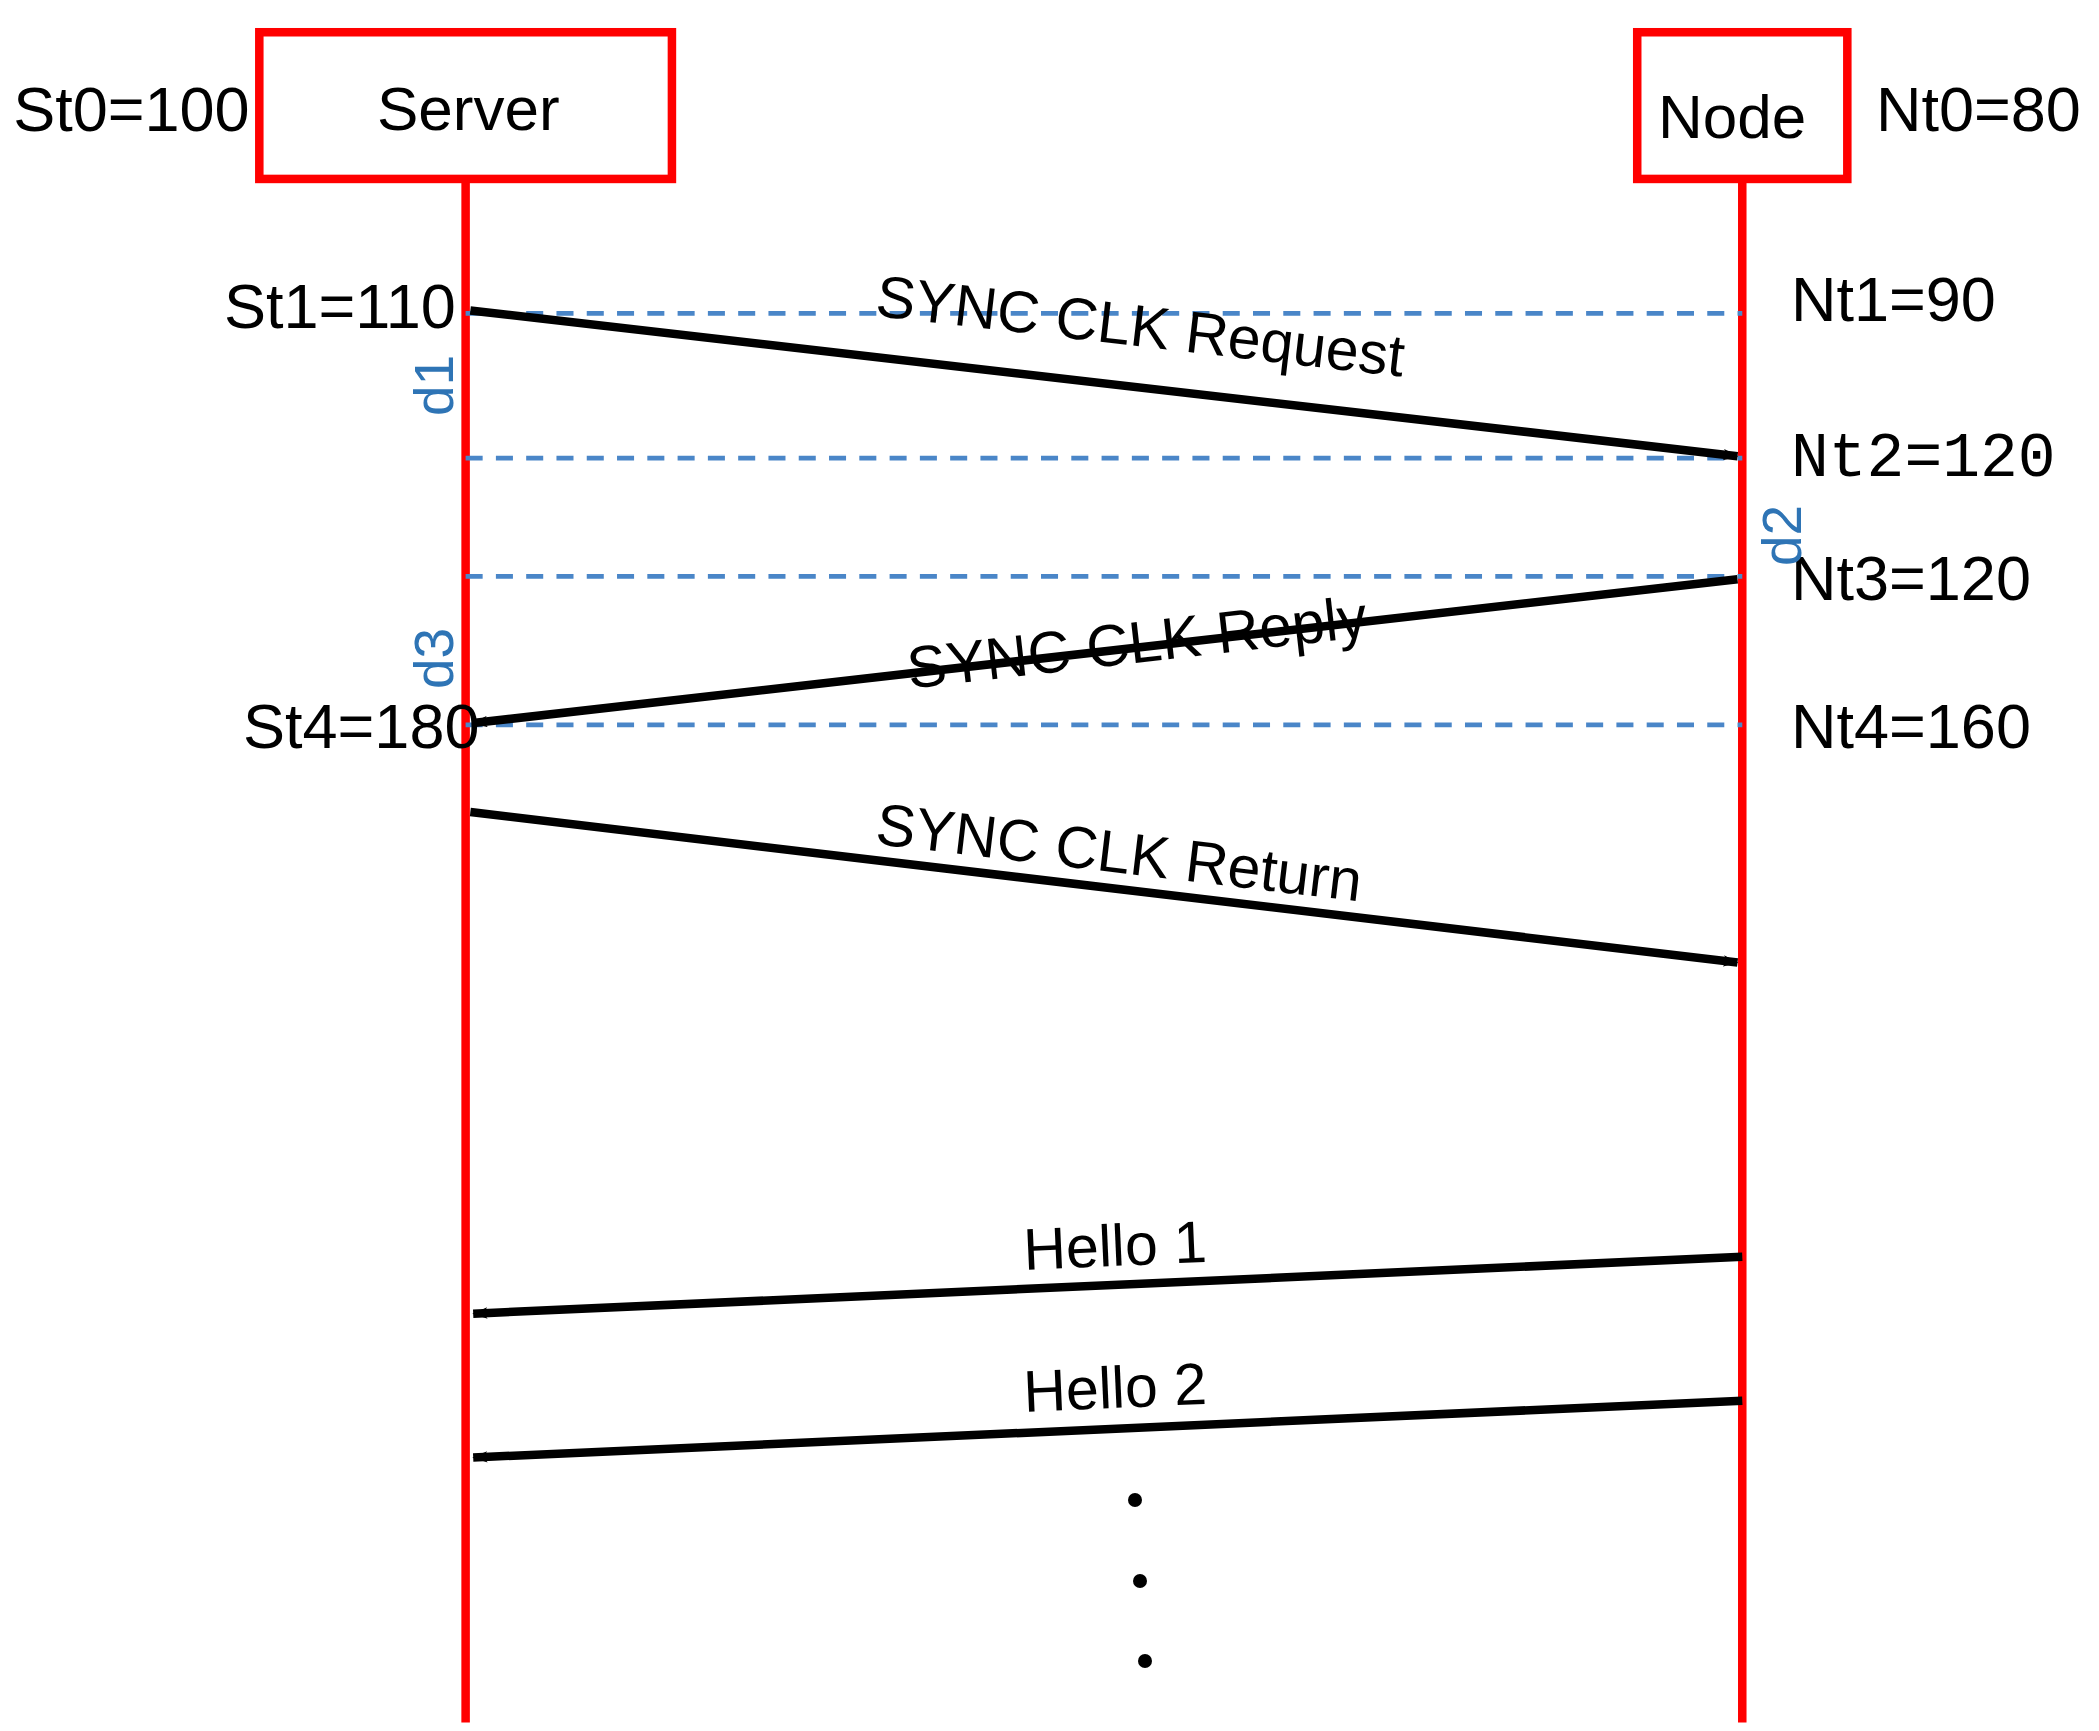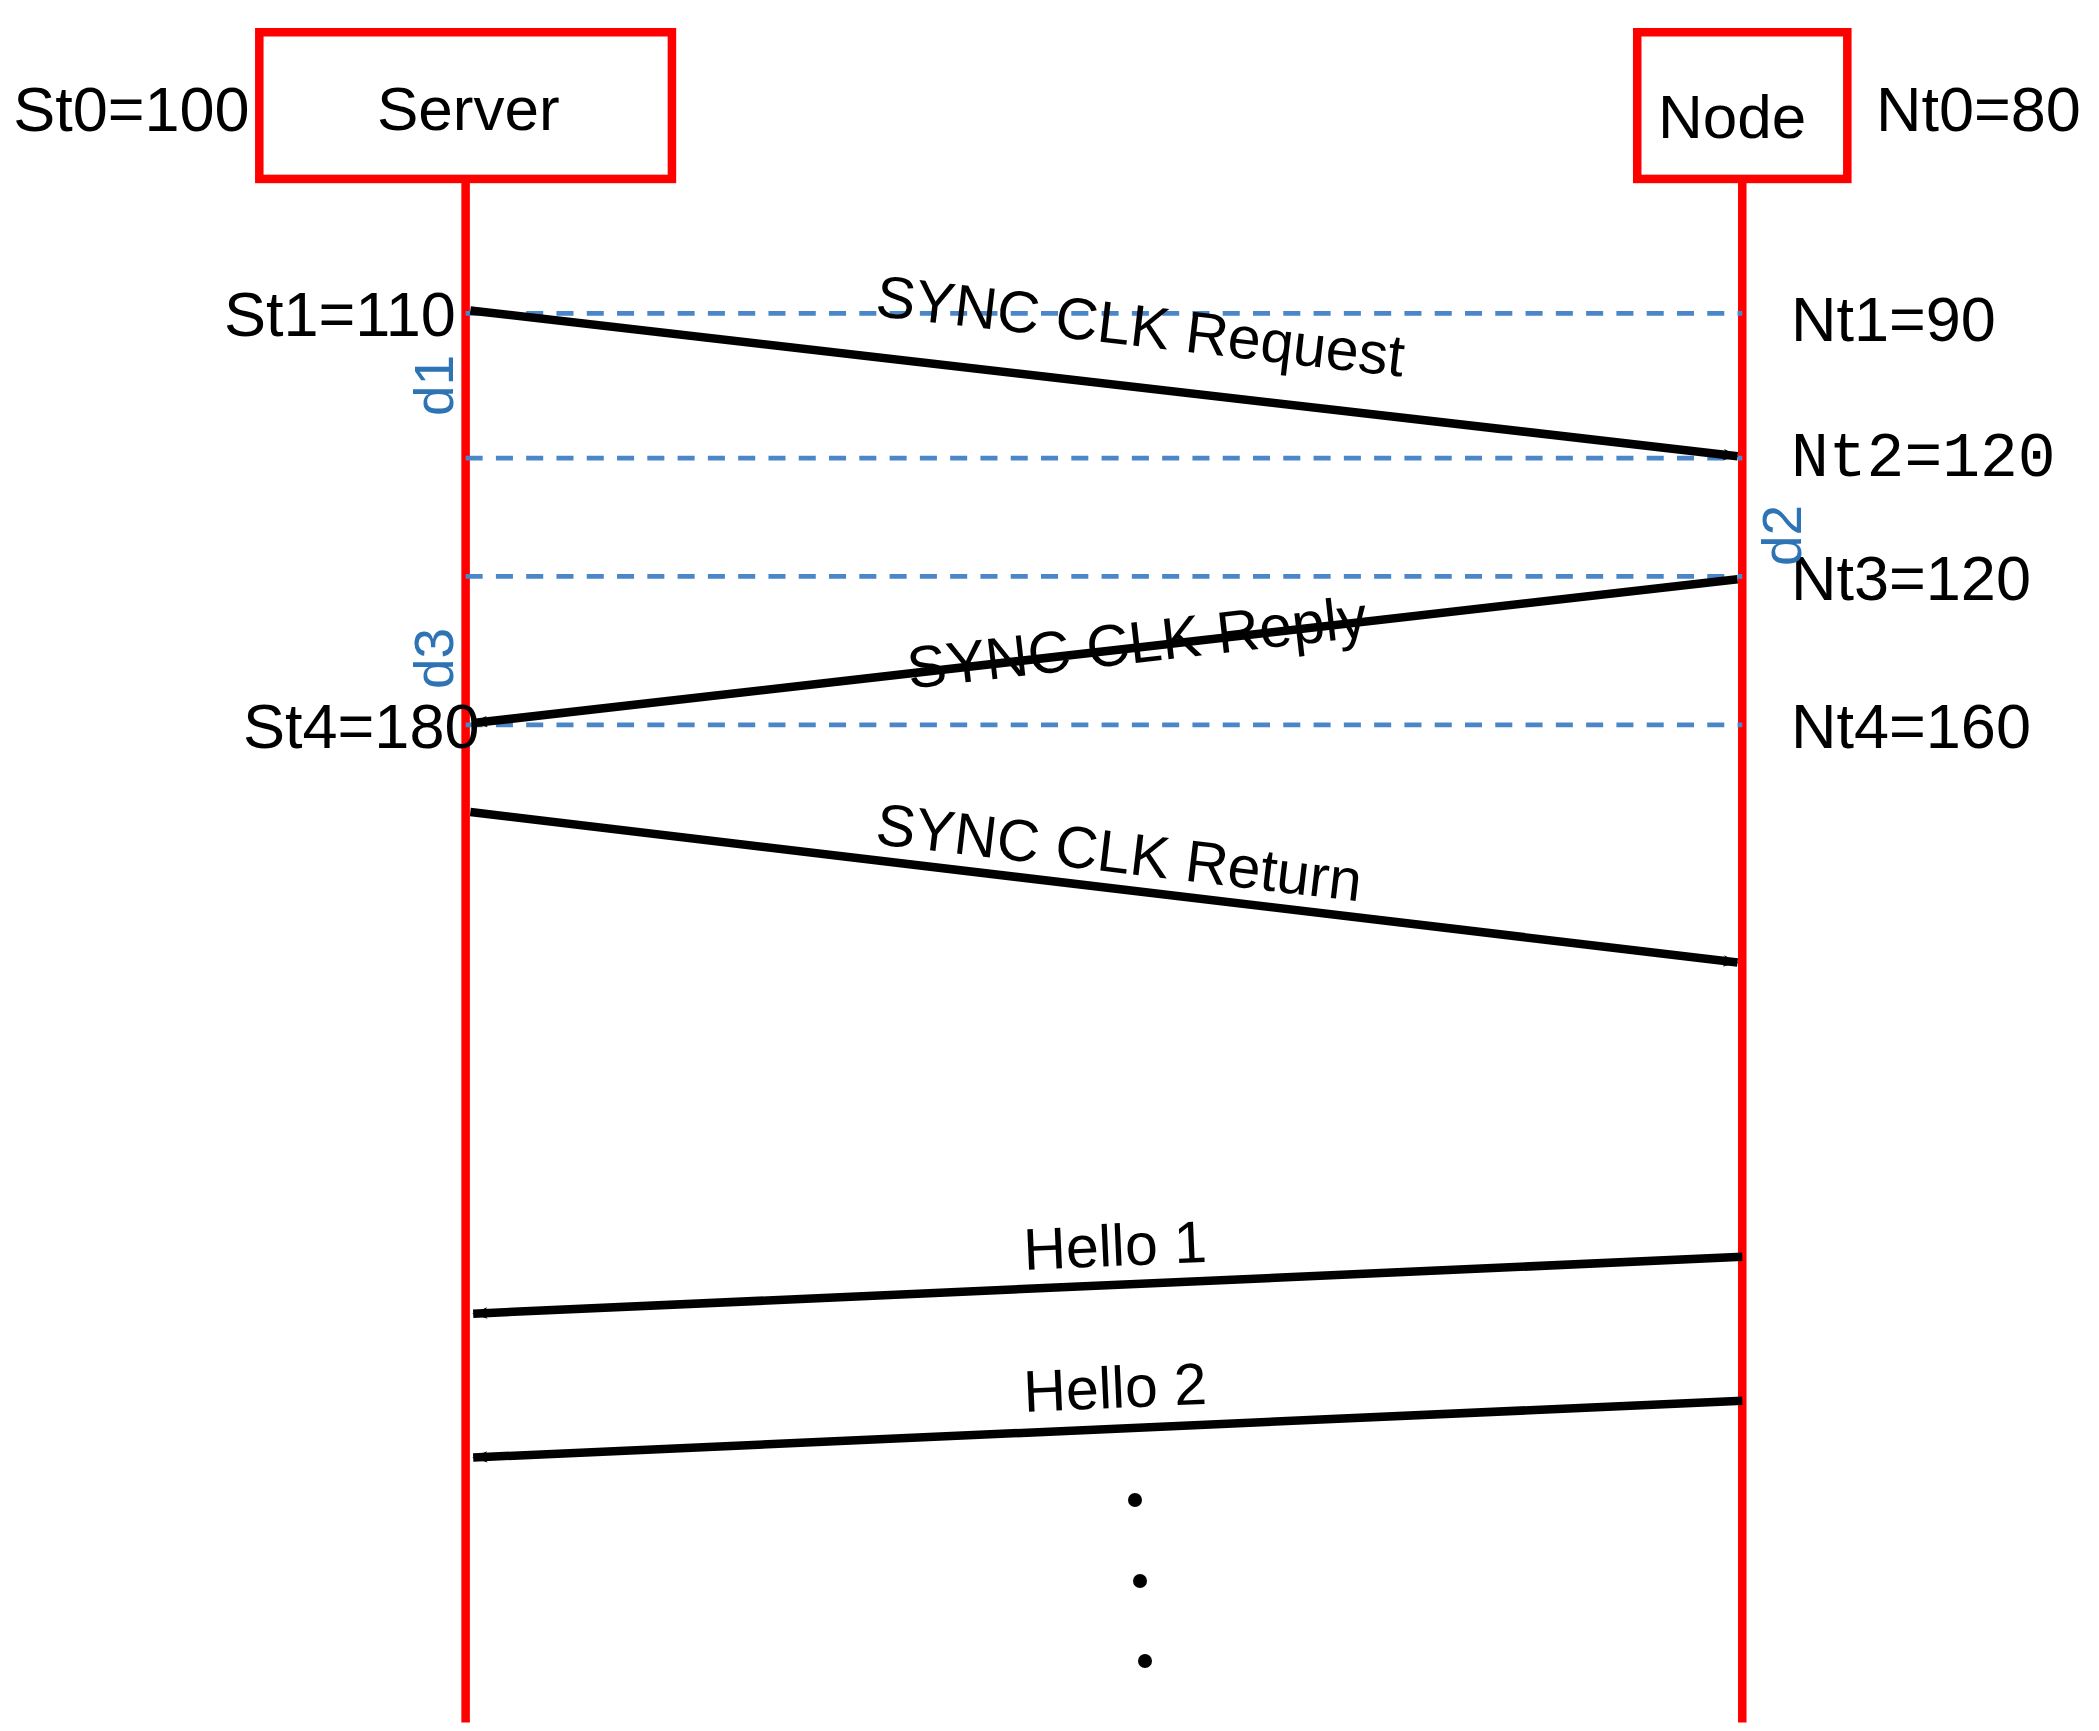--- a/index.html
+++ b/index.html
@@ -85,24 +85,24 @@
     <line x1="1841" y1="1328" x2="500" y2="1388" stroke="#000000" stroke-width="9" marker-end="url(#arrowLeft)"></line>
     <line x1="1841" y1="1480" x2="500" y2="1540" stroke="#000000" stroke-width="9" marker-end="url(#arrowLeft)"></line>
   </svg>
 
   <div class="lbl lbl-actor" style="left:377px; top:78px;">Server</div>
   <div class="lbl lbl-actor" style="left:1658px; top:78px;margin-top:8px;">Node</div>
 
   <div class="lbl" style="left:13.2px; top:78px;">St0=100</div>
   <div class="lbl" style="left:1876px; top:78px;text-align:right;">Nt0=80</div>
 
-  <div class="lbl" style="left:224px; top:283px;">St1=110</div>
+  <div class="lbl" style="left:224px; top:275px;">St1=110</div>
   <div class="lbl" style="left:243px; top:695px;">St4=180</div>
 
-  <div class="lbl" style="left:1791px; top:288px;">Nt1=90</div>
+  <div class="lbl" style="left:1791px; top:268px;">Nt1=90</div>
   <div class="lbl" style="left:1791px; top:428px;font-family:Liberation Mono, monospace;">Nt2=120</div>
   <div class="lbl" style="left:1791px; top:547px;">Nt3=120</div>
   <div class="lbl" style="left:1791px; top:695px;">Nt4=160</div>
 
   <div class="lbl lbl-delay" style="left:407px; top:416px; transform: rotate(-90deg);">d1</div>
   <div class="lbl lbl-delay" style="left:1755px; top:566px; transform: rotate(-90deg);">d2</div>
   <div class="lbl lbl-delay" style="left:407px; top:689px; transform: rotate(-90deg);">d3</div>
 
   <div class="lbl lbl-msg" style="left:880px; top:267px; transform: rotate(6.6deg);">SYNC CLK Request</div>
   <div class="lbl lbl-msg" style="left:904px; top:640px; transform: rotate(-6.5deg);">SYNC CLK Reply</div>

